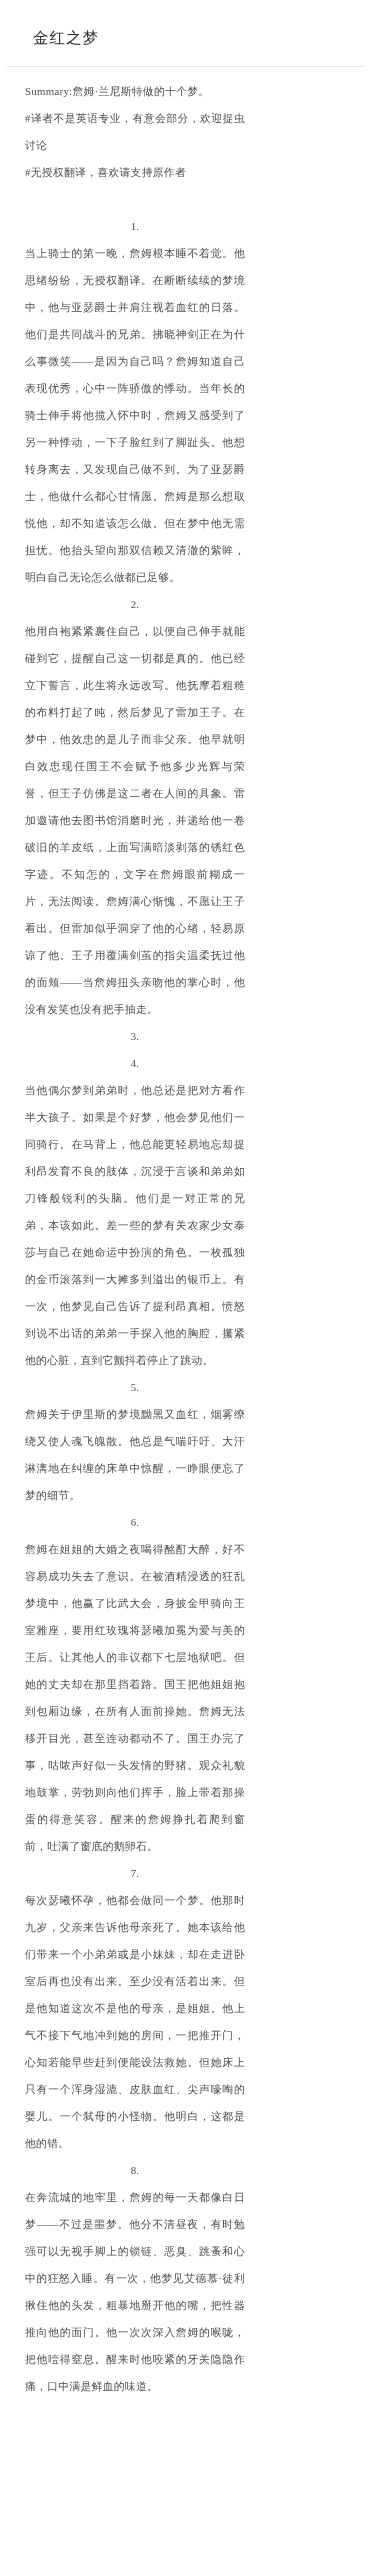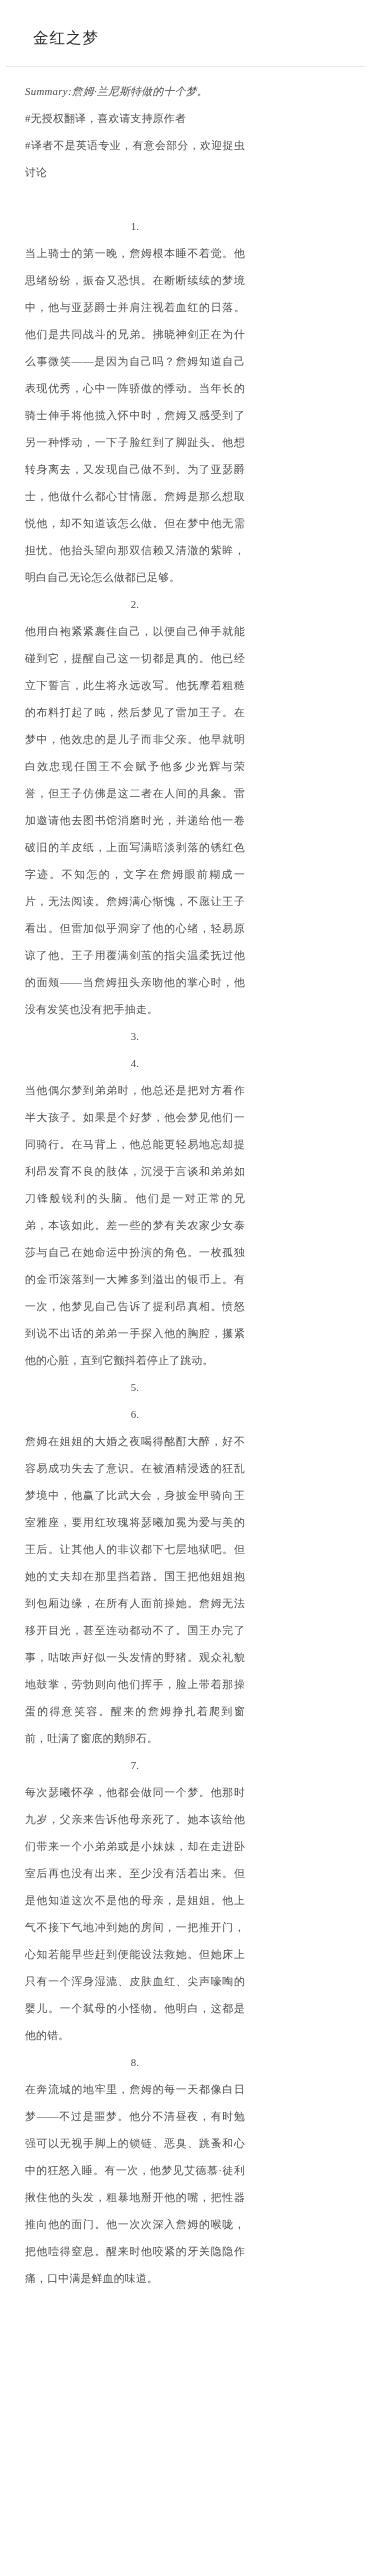--- a/index.html
+++ b/index.html
@@ -38,45 +38,46 @@
     width: 220px;
     font-family: "Liberation Serif", serif;
     font-size: 10.8px;
     line-height: 27px;
     letter-spacing: 0.3px;
     color: var(--body-color);
     text-align: justify;
     text-justify: inter-ideograph;
   }
   .content p { margin: 0; }
-  .summary { margin-bottom: 27px; font-style: italic; }
+  .summary { margin-bottom: 27px; }
   .sections { margin-top: 27px; }
   .section-number { text-align: center; }
 </style>
 </head>
 <body>
 
 <div class="page">
   <h1 class="title">金红之梦</h1>
   <hr class="divider">
   <div class="content">
     <p class="summary">Summary:詹姆·兰尼斯特做的十个梦。</p>
     <div class="tags" id="tags">
+        <p class="tag-line">#译者不是英语专业，有意会部分，欢迎捉虫讨论</p>
         <p class="tag-line">#无授权翻译，喜欢请支持原作者</p>
-        <p class="tag-line">#译者不是英语专业，有意会部分，欢迎捉虫讨论</p>
       </div>
     <div class="sections" id="sections">
         <p class="section-number">1.</p>
-        <p class="para">当上骑士的第一晚，詹姆根本睡不着觉。他思绪纷纷，振奋又恐惧。在断断续续的梦境中，他与亚瑟爵士并肩注视着血红的日落。他们是共同战斗的兄弟。拂晓神剑正在为什么事微笑——是因为自己吗？詹姆知道自己表现优秀，心中一阵骄傲的悸动。当年长的骑士伸手将他揽入怀中时，詹姆又感受到了另一种悸动，一下子脸红到了脚趾头。他想转身离去，又发现自己做不到。为了亚瑟爵士，他做什么都心甘情愿。詹姆是那么想取悦他，却不知道该怎么做。但在梦中他无需担忧。他抬头望向那双信赖又清澈的紫眸，明白自己无论怎么做都已足够。</p>
+        <p class="para">当上骑士的第一晚，詹姆根本睡不着觉。他思绪纷纷，无授权翻译。在断断续续的梦境中，他与亚瑟爵士并肩注视着血红的日落。他们是共同战斗的兄弟。拂晓神剑正在为什么事微笑——是因为自己吗？詹姆知道自己表现优秀，心中一阵骄傲的悸动。当年长的骑士伸手将他揽入怀中时，詹姆又感受到了另一种悸动，一下子脸红到了脚趾头。他想转身离去，又发现自己做不到。为了亚瑟爵士，他做什么都心甘情愿。詹姆是那么想取悦他，却不知道该怎么做。但在梦中他无需担忧。他抬头望向那双信赖又清澈的紫眸，明白自己无论怎么做都已足够。</p>
         <p class="section-number">2.</p>
         <p class="para">他用白袍紧紧裹住自己，以便自己伸手就能碰到它，提醒自己这一切都是真的。他已经立下誓言，此生将永远改写。他抚摩着粗糙的布料打起了盹，然后梦见了雷加王子。在梦中，他效忠的是儿子而非父亲。他早就明白效忠现任国王不会赋予他多少光辉与荣誉，但王子仿佛是这二者在人间的具象。雷加邀请他去图书馆消磨时光，并递给他一卷破旧的羊皮纸，上面写满暗淡剥落的锈红色字迹。不知怎的，文字在詹姆眼前糊成一片，无法阅读。詹姆满心惭愧，不愿让王子看出。但雷加似乎洞穿了他的心绪，轻易原谅了他。王子用覆满剑茧的指尖温柔抚过他的面颊——当詹姆扭头亲吻他的掌心时，他没有发笑也没有把手抽走。</p>
         <p class="section-number">3.</p>
         <p class="section-number">4.</p>
         <p class="para">当他偶尔梦到弟弟时，他总还是把对方看作半大孩子。如果是个好梦，他会梦见他们一同骑行。在马背上，他总能更轻易地忘却提利昂发育不良的肢体，沉浸于言谈和弟弟如刀锋般锐利的头脑。他们是一对正常的兄弟，本该如此。差一些的梦有关农家少女泰莎与自己在她命运中扮演的角色。一枚孤独的金币滚落到一大摊多到溢出的银币上。有一次，他梦见自己告诉了提利昂真相。愤怒到说不出话的弟弟一手探入他的胸腔，攥紧他的心脏，直到它颤抖着停止了跳动。</p>
         <p class="section-number">5.</p>
+        <p class="para">詹姆关于伊里斯的梦境黝黑又血红，烟雾缭绕又使人魂飞魄散。他总是气喘吁吁、大汗淋漓地在纠缠的床单中惊醒，一睁眼便忘了梦的细节。</p>
         <p class="section-number">6.</p>
         <p class="para">詹姆在姐姐的大婚之夜喝得酩酊大醉，好不容易成功失去了意识。在被酒精浸透的狂乱梦境中，他赢了比武大会，身披金甲骑向王室雅座，要用红玫瑰将瑟曦加冕为爱与美的王后。让其他人的非议都下七层地狱吧。但她的丈夫却在那里挡着路。国王把他姐姐抱到包厢边缘，在所有人面前操她。詹姆无法移开目光，甚至连动都动不了。国王办完了事，咕哝声好似一头发情的野猪。观众礼貌地鼓掌，劳勃则向他们挥手，脸上带着那操蛋的得意笑容。醒来的詹姆挣扎着爬到窗前，吐满了窗底的鹅卵石。</p>
         <p class="section-number">7.</p>
         <p class="para">每次瑟曦怀孕，他都会做同一个梦。他那时九岁，父亲来告诉他母亲死了。她本该给他们带来一个小弟弟或是小妹妹，却在走进卧室后再也没有出来。至少没有活着出来。但是他知道这次不是他的母亲，是姐姐。他上气不接下气地冲到她的房间，一把推开门，心知若能早些赶到便能设法救她。但她床上只有一个浑身湿漉、皮肤血红、尖声嚎啕的婴儿。一个弑母的小怪物。他明白，这都是他的错。</p>
         <p class="section-number">8.</p>
         <p class="para">在奔流城的地牢里，詹姆的每一天都像白日梦——不过是噩梦。他分不清昼夜，有时勉强可以无视手脚上的锁链、恶臭、跳蚤和心中的狂怒入睡。有一次，他梦见艾德慕·徒利揪住他的头发，粗暴地掰开他的嘴，把性器推向他的面门。他一次次深入詹姆的喉咙，把他噎得窒息。醒来时他咬紧的牙关隐隐作痛，口中满是鲜血的味道。</p>
       </div>
 
   </div>
 </div>

